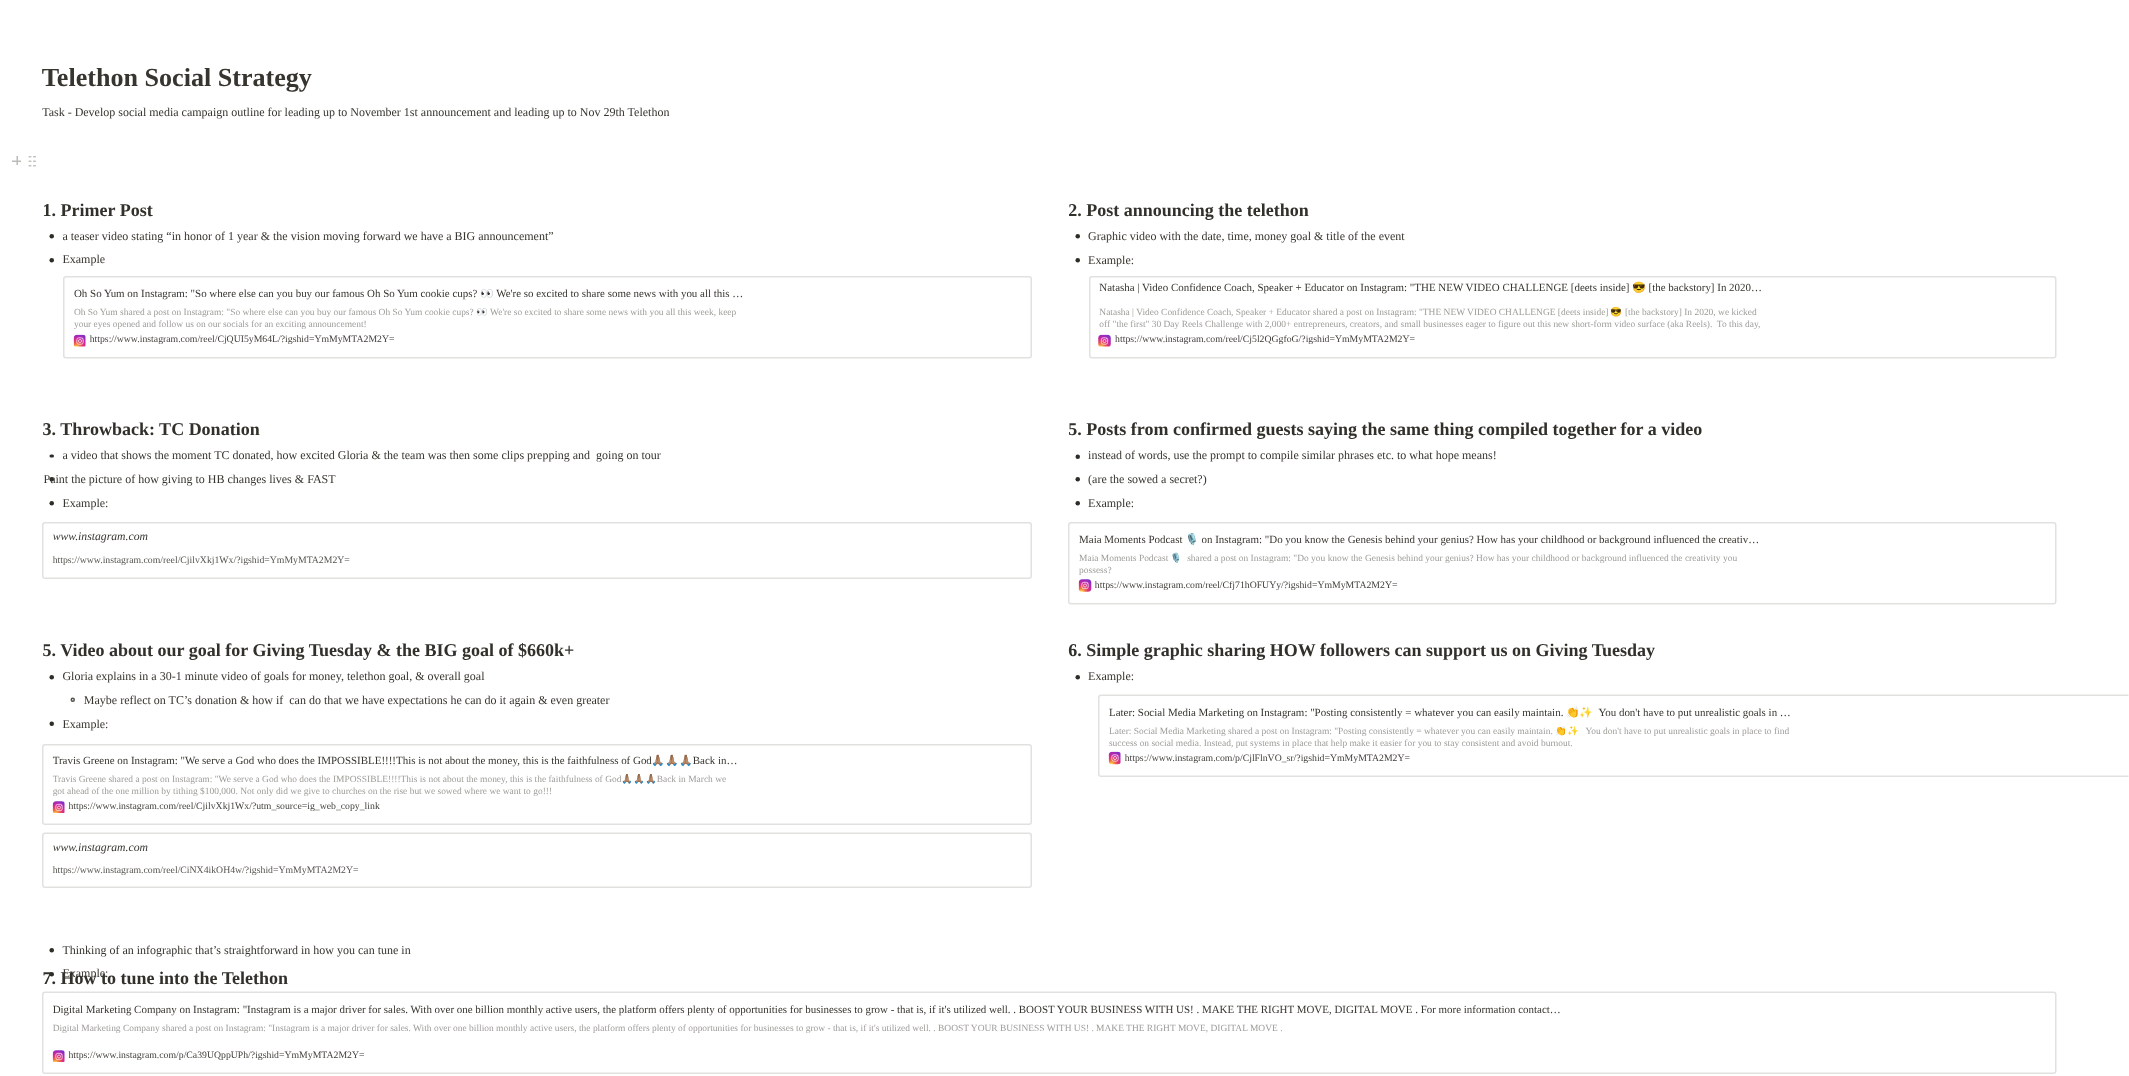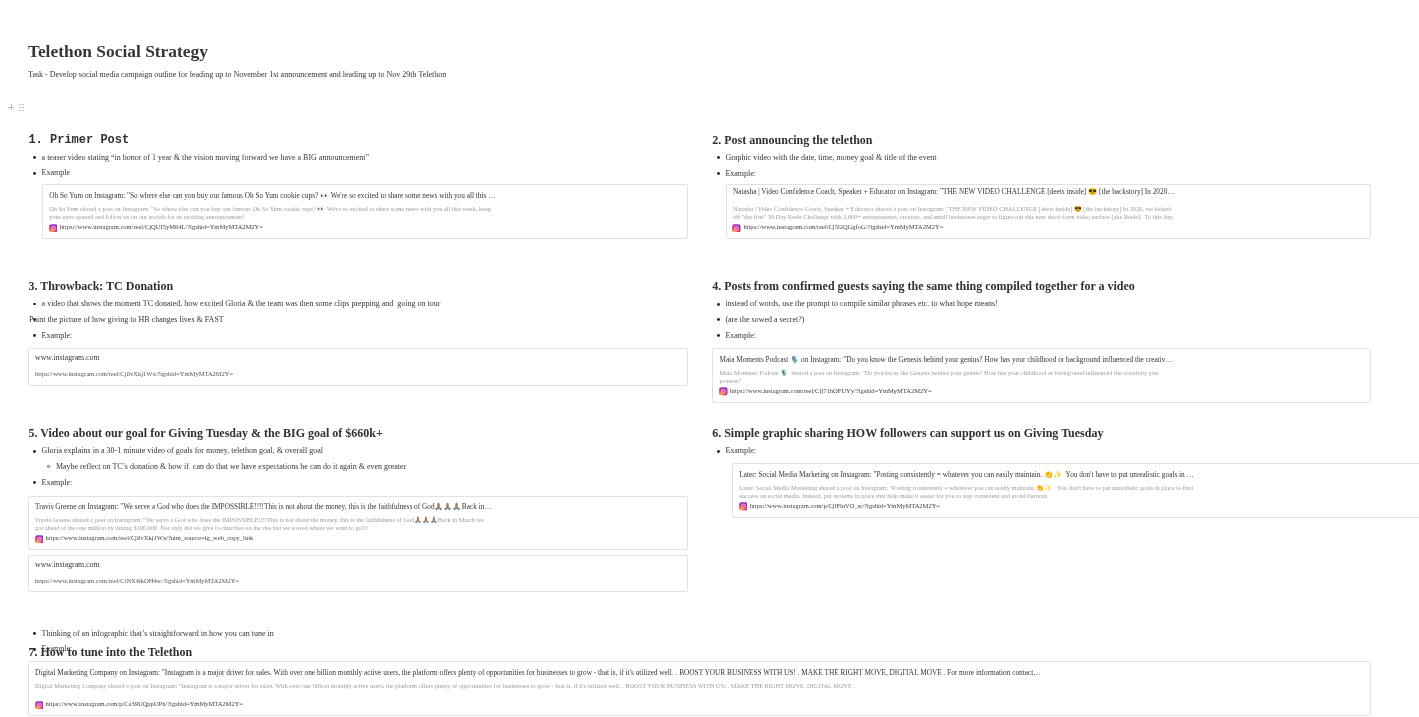--- a/index.html
+++ b/index.html
@@ -19,21 +19,21 @@
 .ico-drag i{position:absolute;width:1.7px;height:1.2px;background:#c3c2bf;border-radius:0.3px;}
 .sec-h{position:absolute;font-size:12px;line-height:1;font-weight:700;margin:0;color:#31302b;white-space:nowrap;}
 .bul{position:absolute;font-size:8px;line-height:1;color:#37352f;white-space:pre;}
 .bdot{position:absolute;width:2.9px;height:2.9px;border-radius:50%;background:#2f2d28;}
 .bdot.hollow{width:3px;height:3px;background:transparent;border:0.75px solid #55534e;}
 .card{position:absolute;border:1px solid #e2e1df;border-radius:2px;background:#fff;}
 .card-title{position:absolute;font-size:7.3px;line-height:1;color:#37352f;white-space:pre;}
 .card-desc{position:absolute;font-size:6.3px;line-height:1;color:#9d9c98;white-space:pre;}
 .card-url{position:absolute;font-size:6.5px;line-height:1;color:#403e39;white-space:nowrap;}
 .card-url.plain{color:#55534e;font-size:6.5px;}
-.card-title.plain{font-size:7.8px;}
+.card-title.plain{font-size:7.8px;font-style:italic;}
 .section,.column{position:static;}
 .fav{position:absolute;width:8.7px;height:8.7px;display:block;}
 </style>
 </head>
 <body>
 
 <div class="page">
 <div class="doc-title" style="left:27.9px;top:43.0208px;">Telethon Social Strategy</div>
 <div class="doc-sub" style="left:28.1px;top:70.536px;">Task - Develop social media campaign outline for leading up to November 1st announcement and leading up to Nov 29th Telethon</div>
 <div class="blk-handle">
@@ -45,21 +45,21 @@
         <i style="left:0;top:0"></i>
         <i style="left:3px;top:0"></i>
         <i style="left:0;top:3px"></i>
         <i style="left:3px;top:3px"></i>
         <i style="left:0;top:6px"></i>
         <i style="left:3px;top:6px"></i>
       </span>
     </div>
 <div class="column">
 <div class="section">
-<div class="sec-h" style="left:28.4px;top:133.604px;font-family:Liberation Mono, monospace;">1. Primer Post</div>
+<div class="sec-h" style="left:28.4px;top:133.604px;">1. Primer Post</div>
 <span class="bdot" style="left:32.9px;top:155.95px;"></span>
 <div class="bul" style="left:41.6px;top:153.636px;">a teaser video stating “in honor of 1 year &amp; the vision moving forward we have a BIG announcement”</div>
 <span class="bdot" style="left:32.9px;top:171.77px;"></span>
 <div class="bul" style="left:41.6px;top:169.456px;">Example</div>
 <div class="card" style="left:42px;top:184.4px;width:646.4px;height:54.6px;">
 <div class="card-title" style="left:6.3px;top:6.9116px;">Oh So Yum on Instagram: "So where else can you buy our famous Oh So Yum cookie cups? 👀 We're so excited to share some news with you all this …</div>
 <div class="card-desc" style="left:6.3px;top:20.4196px;">Oh So Yum shared a post on Instagram: "So where else can you buy our famous Oh So Yum cookie cups? 👀 We're so excited to share some news with you all this week, keep</div>
 <div class="card-desc" style="left:6.3px;top:28.8196px;">your eyes opened and follow us on our socials for an exciting announcement!</div>
 <span class="fav" style="left:5.8px;top:32.8px;"><svg viewBox="0 0 32 32" width="8.7" height="8.7" aria-hidden="true">
               <defs>
@@ -156,21 +156,21 @@
               </defs>
               <rect x="0.6" y="0.6" width="30.8" height="30.8" rx="8.6" fill="url(#ig1_0)"></rect>
               <rect x="8.2" y="8.2" width="15.6" height="15.6" rx="4.8" fill="none" stroke="#fff" stroke-width="1.7"></rect>
               <circle cx="16" cy="16" r="3.8" fill="none" stroke="#fff" stroke-width="1.7"></circle>
               <circle cx="21.6" cy="10.4" r="1.2" fill="#fff"></circle>
             </svg></span>
 <div class="card-url" style="left:16.8px;top:38.998px;">https://www.instagram.com/reel/Cj5l2QGgfoG/?igshid=YmMyMTA2M2Y=</div>
 </div>
 </div>
 <div class="section">
-<div class="sec-h" style="left:712.2px;top:280.304px;">4. Posts from confirmed guests saying the same thing compiled together for a video</div>
+<div class="sec-h" style="left:712.2px;top:280.304px;">5. Posts from confirmed guests saying the same thing compiled together for a video</div>
 <span class="bdot" style="left:716.7px;top:302.65px;"></span>
 <div class="bul" style="left:725.4px;top:300.336px;">instead of words, use the prompt to compile similar phrases etc. to what hope means!</div>
 <span class="bdot" style="left:716.7px;top:318.47px;"></span>
 <div class="bul" style="left:725.4px;top:316.156px;">(are the sowed a secret?)</div>
 <span class="bdot" style="left:716.7px;top:334.29px;"></span>
 <div class="bul" style="left:725.4px;top:331.976px;">Example:</div>
 <div class="card" style="left:712.1px;top:348.3px;width:659.2px;height:54.6px;">
 <div class="card-title" style="left:6.3px;top:6.9116px;">Maia Moments Podcast 🎙️ on Instagram: "Do you know the Genesis behind your genius? How has your childhood or background influenced the creativ…</div>
 <div class="card-desc" style="left:6.3px;top:20.4196px;">Maia Moments Podcast 🎙️  shared a post on Instagram: "Do you know the Genesis behind your genius? How has your childhood or background influenced the creativity you</div>
 <div class="card-desc" style="left:6.3px;top:28.8196px;">possess?</div>

